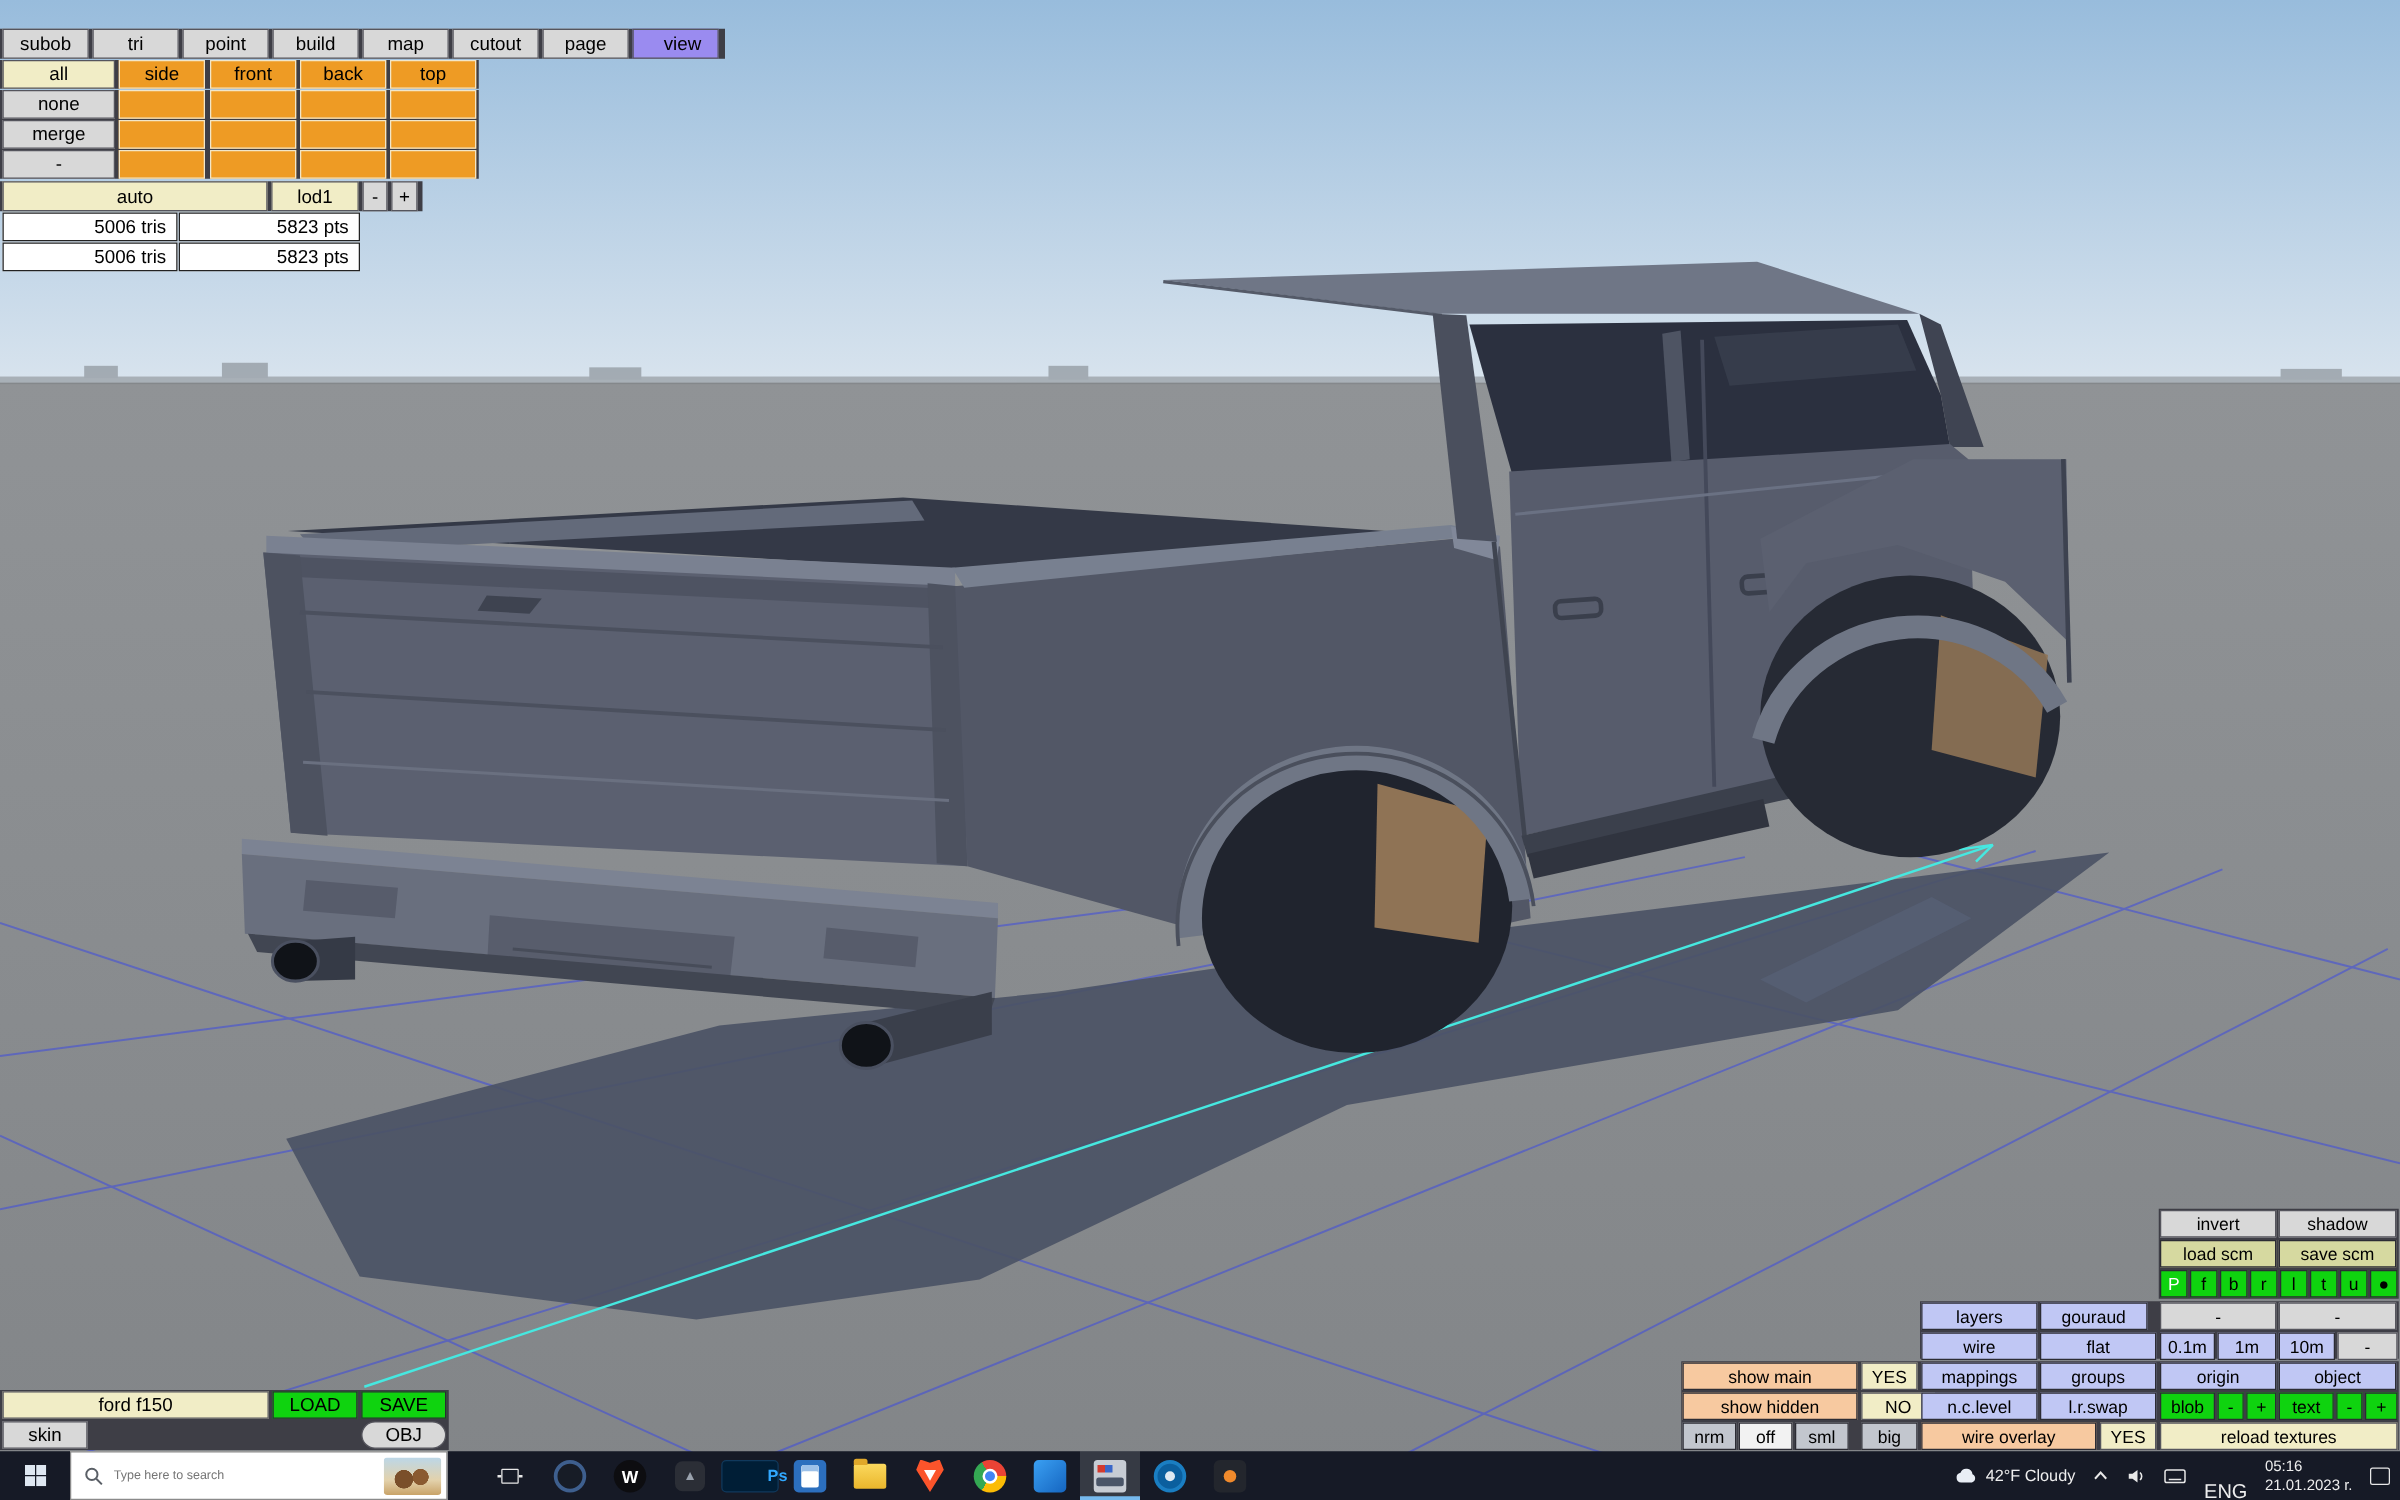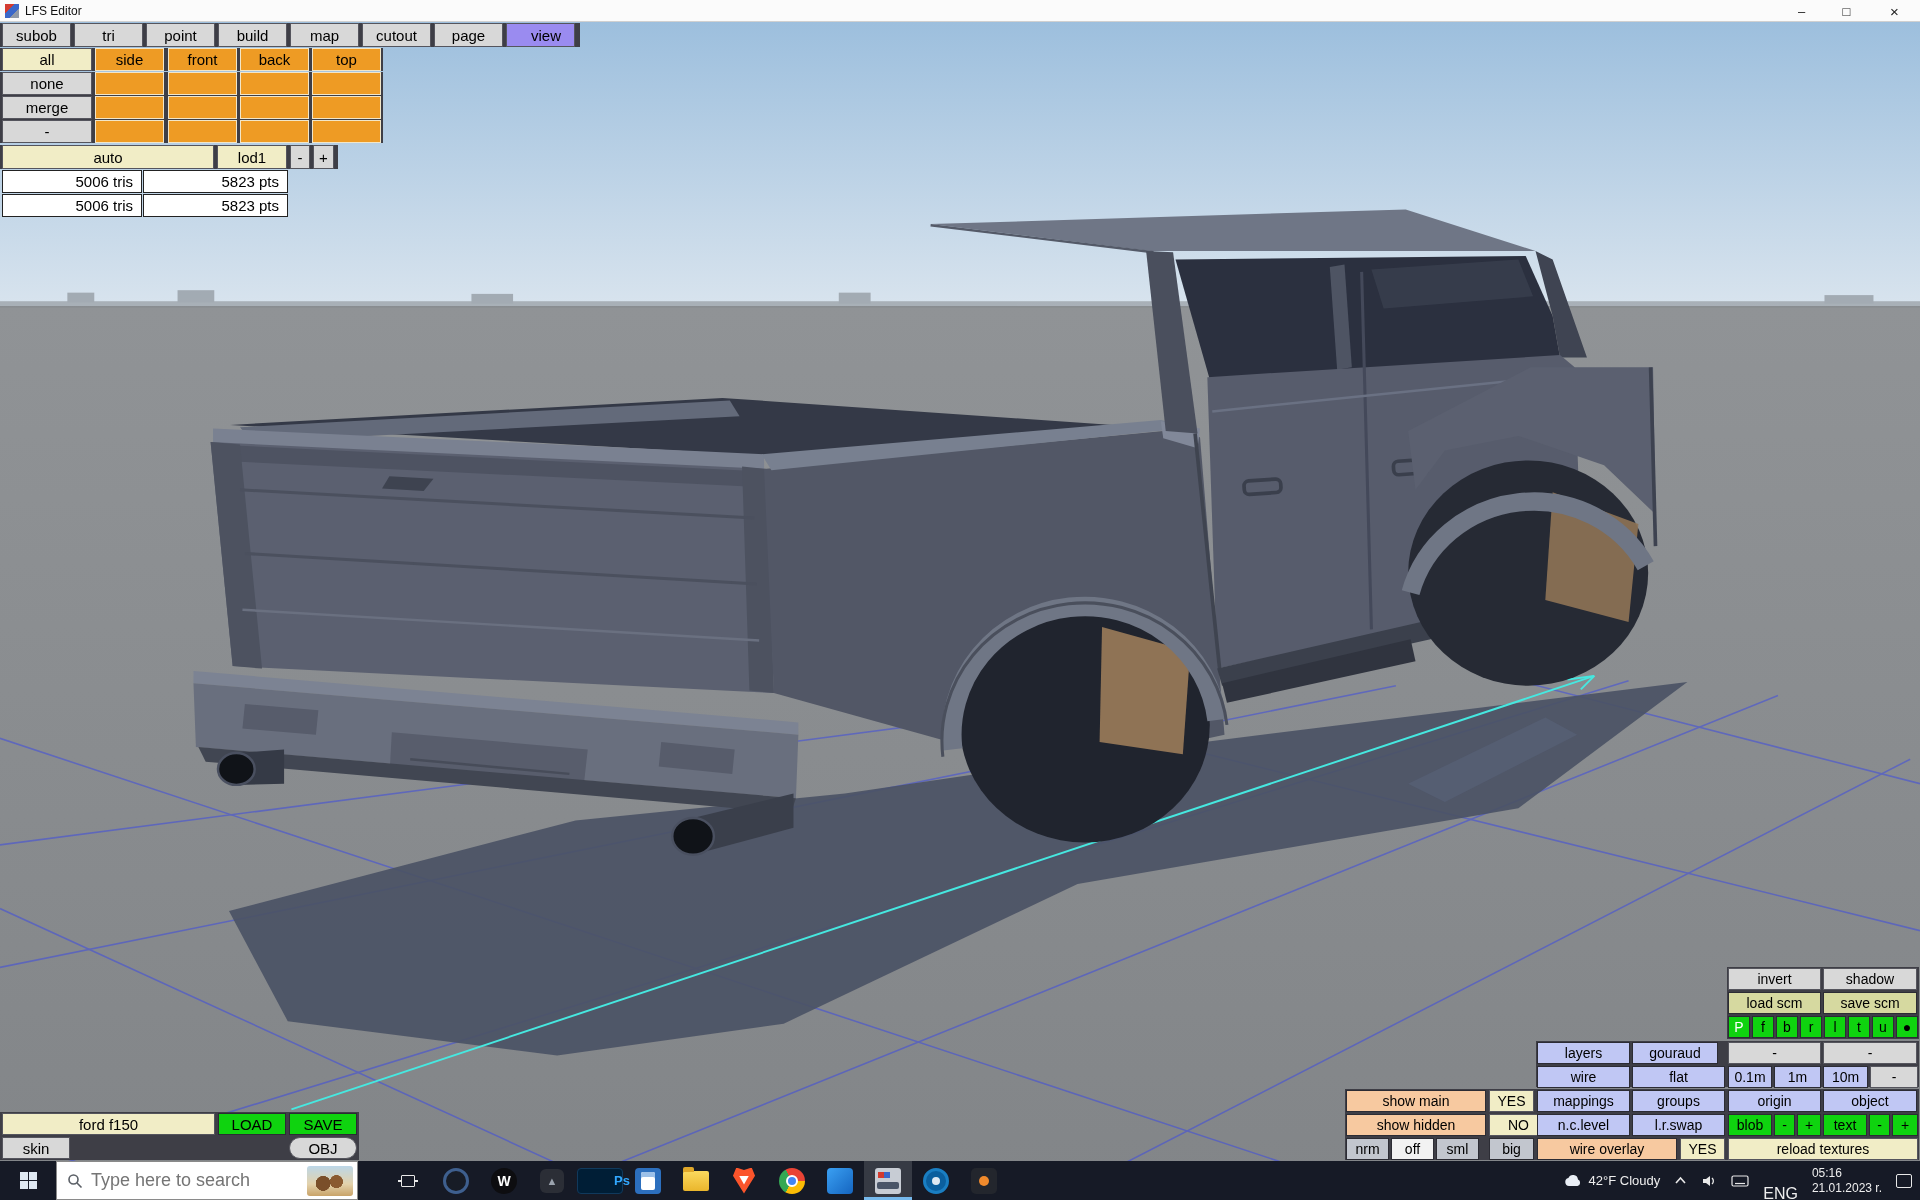--- a/index.html
+++ b/index.html
@@ -34,21 +34,21 @@
   .rp { font-size:14px; height:22px; }
   .stat { justify-content:flex-end; padding-right:8px; }
   .wtxt { color:#fff; }
 
   
   .taskbar { position:absolute; left:0; top:1161px; width:1920px; height:39px; background:#161a26;
              display:flex; align-items:center; z-index:40; color:#eee; }
   .start { width:56px; height:39px; display:flex; align-items:center; justify-content:center; }
   .searchbox { width:302px; height:39px; background:#fff; border:1px solid #8a8a8a; display:flex;
                align-items:center; padding-left:10px; }
-  .searchbox input { border:none; outline:none; font-size:18px; color:#444; width:190px; margin-left:8px;
+  .searchbox input { border:none; outline:none; font-size:10px; color:#444; width:190px; margin-left:8px;
                      font-family:"Liberation Sans",sans-serif; background:transparent; }
   .search-art { width:46px; height:30px; margin-left:auto; margin-right:4px; border-radius:3px;
       background:
         radial-gradient(circle at 35% 58%, #7a4f2a 0 21%, transparent 22%),
         radial-gradient(circle at 64% 52%, #8a5a30 0 19%, transparent 20%),
         linear-gradient(180deg,#bcd7e8 0%,#e3d2ac 60%,#c9a368 100%); }
   .tbicons { display:flex; margin-left:26px; }
   .tbtn { width:48px; height:39px; display:flex; align-items:center; justify-content:center; position:relative; }
   .tbtn.active { background:rgba(255,255,255,.14); box-shadow: inset 0 -3px 0 #76b9ed; }
   .ic-round-dark { width:26px; height:26px; border-radius:50%; background:#171c26; border:3px solid #3e5f8e; }
@@ -191,27 +191,20 @@
       <polygon points="540,606 600,612 598,632 538,626" fill="#575c6b"></polygon>
       <polygon points="162,610 650,652 646,664 168,622" fill="#414652"></polygon>
 
       <polygon points="193,615 232,612 232,640 193,641" fill="#353a46"></polygon>
       <ellipse cx="193" cy="628" rx="15" ry="13" fill="#101318" stroke="#4a5060" stroke-width="2"></ellipse>
       <polygon points="566,668 648,648 648,676 566,698" fill="#3a3f4b"></polygon>
       <ellipse cx="566" cy="683" rx="17" ry="15" fill="#101318" stroke="#4a5060" stroke-width="2"></ellipse>
     </g>
   </svg>
 
-  <div class="titlebar">
-    <div class="appico"></div>
-    <span class="titletext">LFS Editor</span>
-    <div class="wctrl" style="left:1779px;width:45px;">–</div>
-    <div class="wctrl" style="left:1824px;width:45px;">□</div>
-    <div class="wctrl" style="left:1869px;width:51px;font-size:15px;">×</div>
-  </div>
 
   <div class="strip" style="left:0;top:23px;width:580px;height:24px;"></div>
   <div class="b c-gray" style="left:2px;top:23px;width:69px;height:24px;">subob</div>
   <div class="b c-gray" style="left:74px;top:23px;width:69px;height:24px;">tri</div>
   <div class="b c-gray" style="left:146px;top:23px;width:69px;height:24px;">point</div>
   <div class="b c-gray" style="left:218px;top:23px;width:69px;height:24px;">build</div>
   <div class="b c-gray" style="left:290px;top:23px;width:69px;height:24px;">map</div>
   <div class="b c-gray" style="left:362px;top:23px;width:69px;height:24px;">cutout</div>
   <div class="b c-gray" style="left:434px;top:23px;width:69px;height:24px;">page</div>
   <div class="b c-purple" style="left:506px;top:23px;width:69px;height:24px;">view</div>

